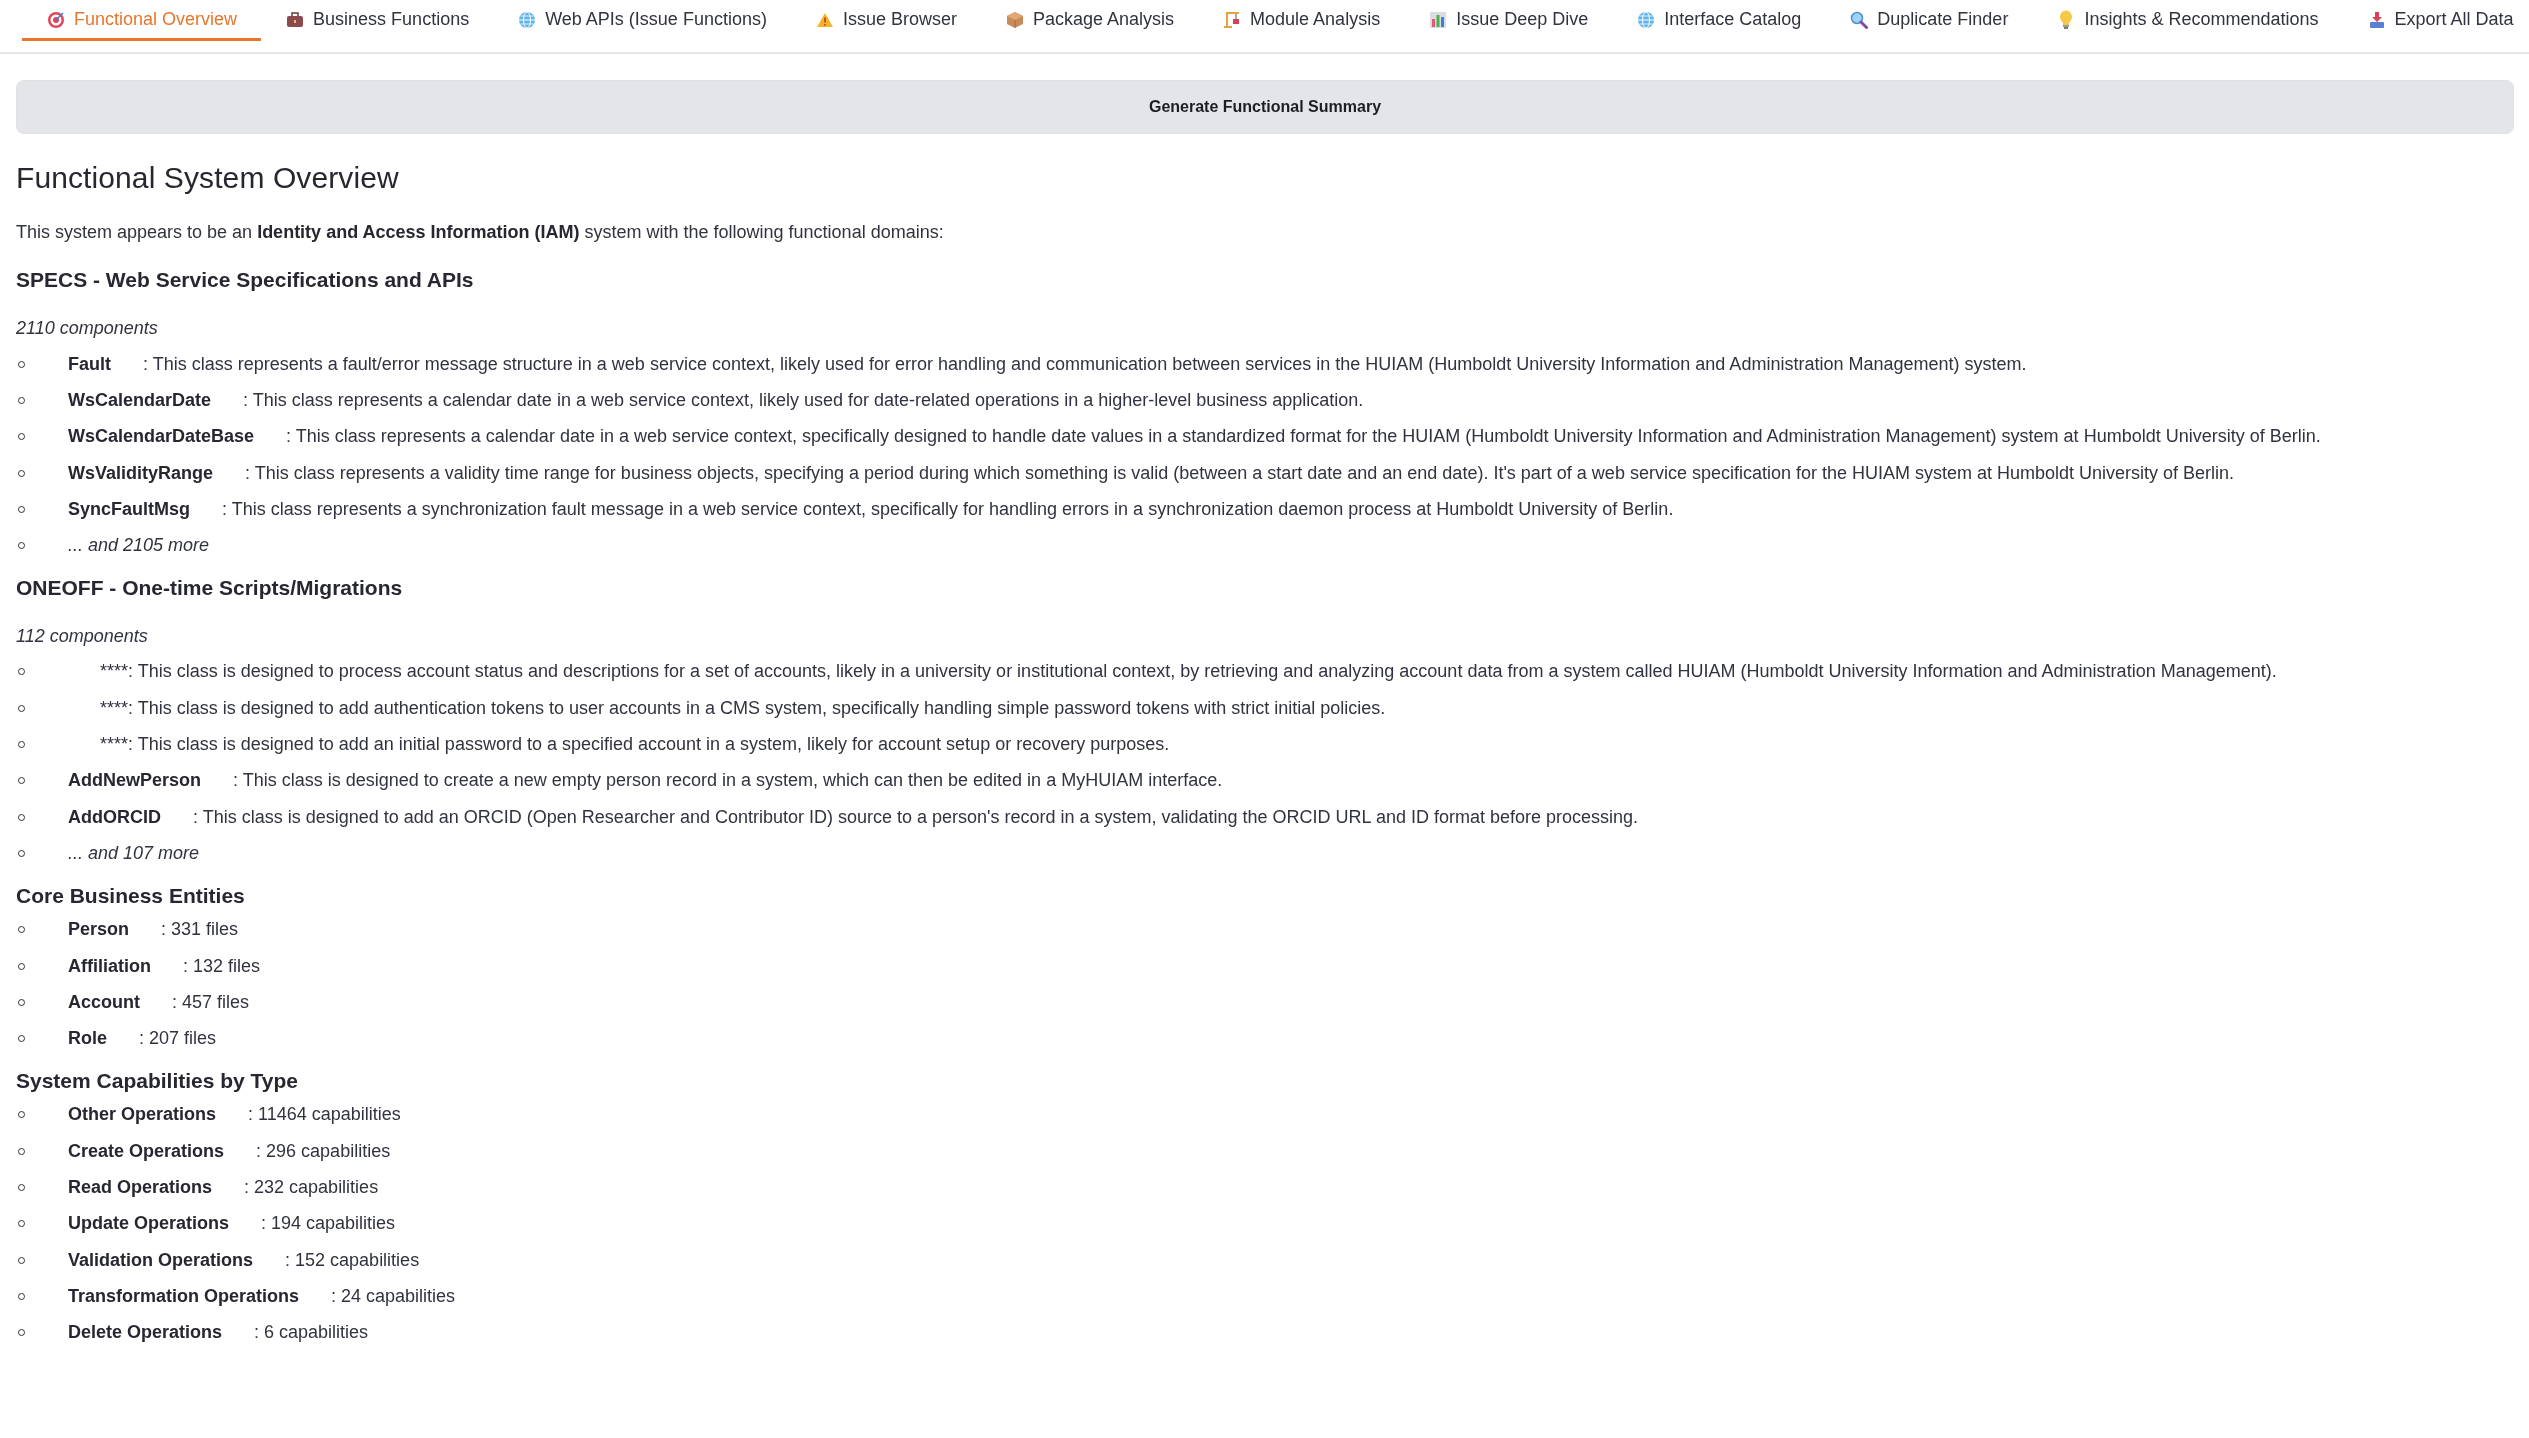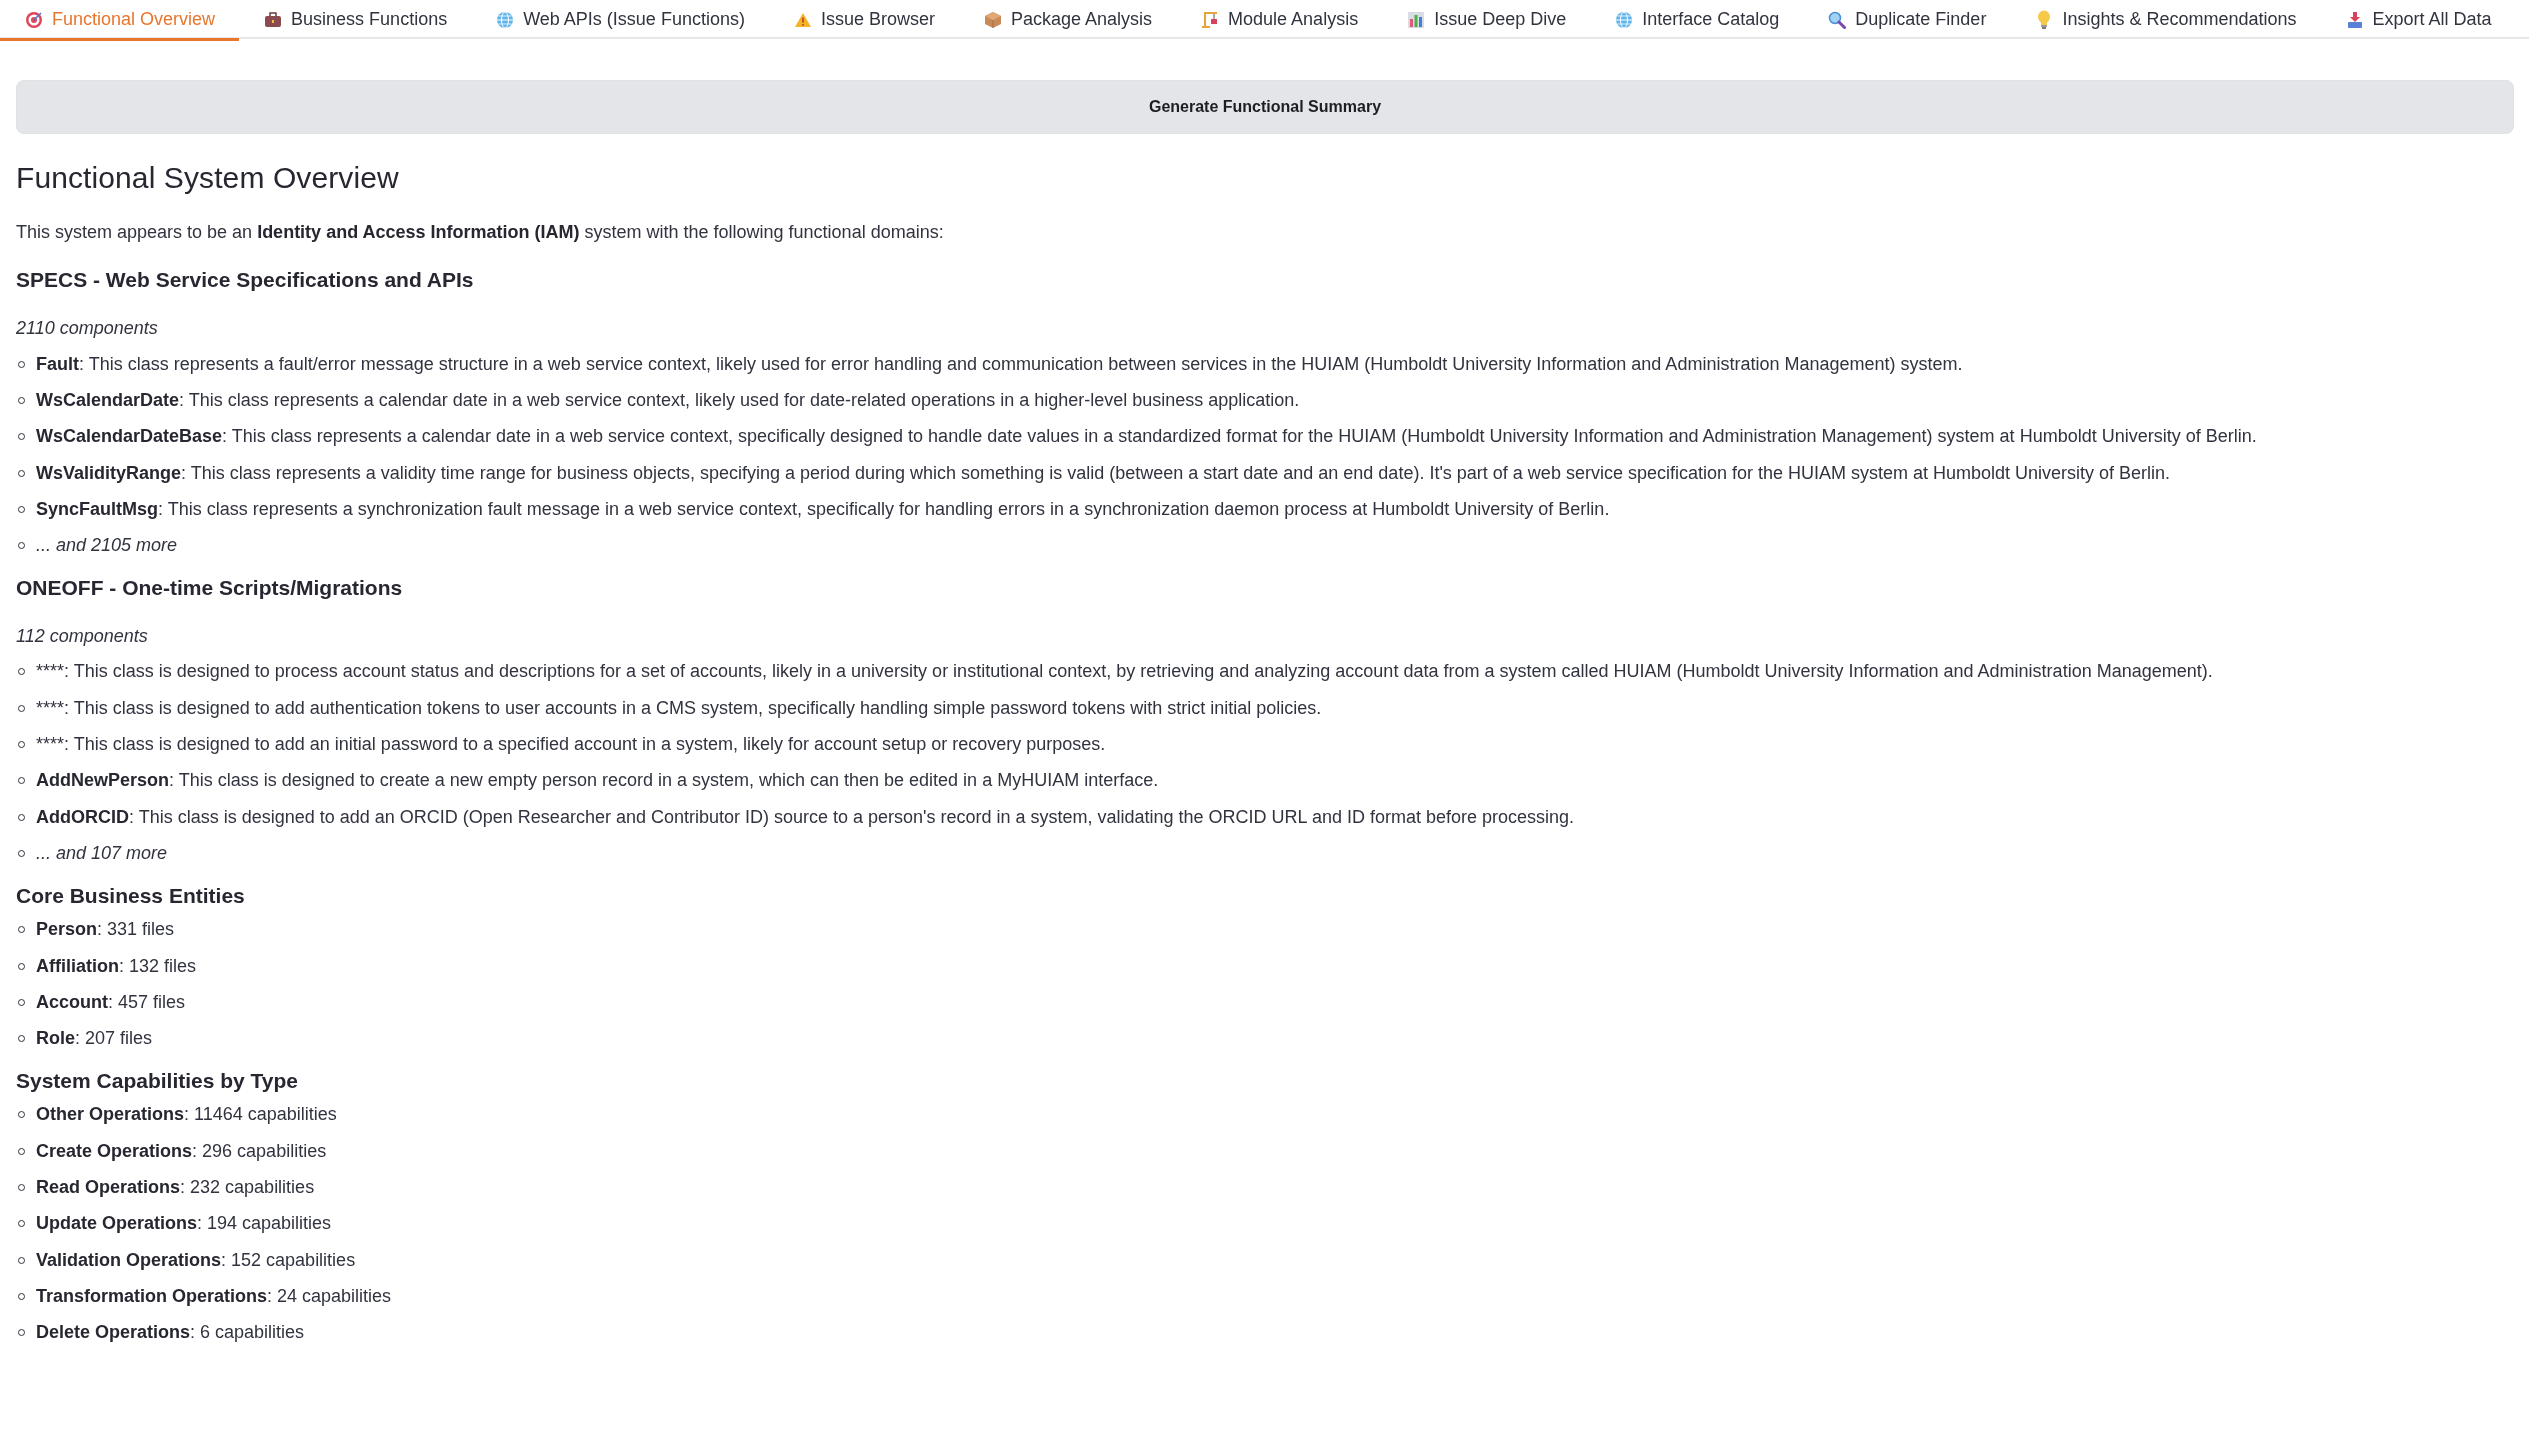--- a/index.html
+++ b/index.html
@@ -8,24 +8,25 @@
       height: 1438px;
       background: #ffffff;
       color: #31333f;
       font-family: "Liberation Sans", "DejaVu Sans", sans-serif;
       overflow: hidden;
     }
     .tabs {
       position: absolute;
       left: 0; top: 0;
       width: 2529px;
-      height: 39px;
+      height: 54px;
       display: flex;
       align-items: stretch;
       border-bottom: 2px solid #e6e7eb;
+      padding-left: 22px;
     }
     .tab {
       display: flex;
       align-items: center;
       padding: 0 24px 0 24px;
       font-size: 18px;
       color: #31333f;
       cursor: pointer;
       position: relative;
       white-space: nowrap;
@@ -92,20 +93,21 @@
       color: #31333f;
     }
     ul.items { list-style: none; }
     ul.items li {
       font-size: 18px;
       color: #31333f;
       height: 36.3px;
       display: flex;
       align-items: center;
       white-space: nowrap;
+      gap: 32px;
     }
     ul.items li .bullet {
       display: inline-block;
       width: 7px; height: 7px;
       border: 1px solid #31333f;
       border-radius: 50%;
       margin: 0 11px 0 2px;
       flex: none;
     }
     ul.items li b { font-weight: bold; color: #262730; }

